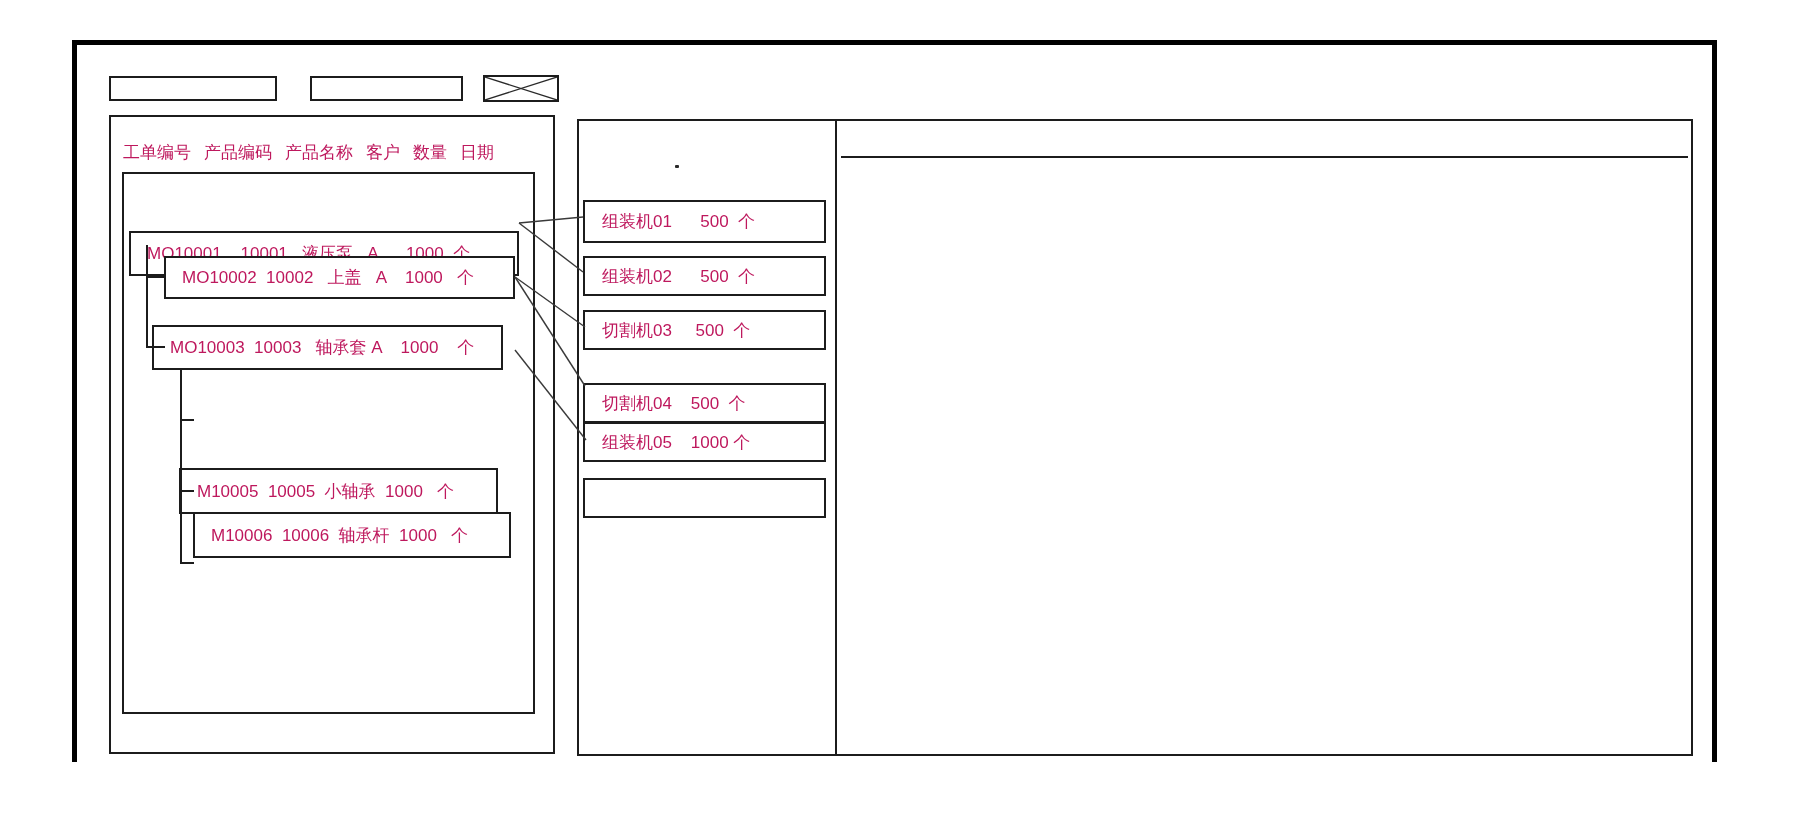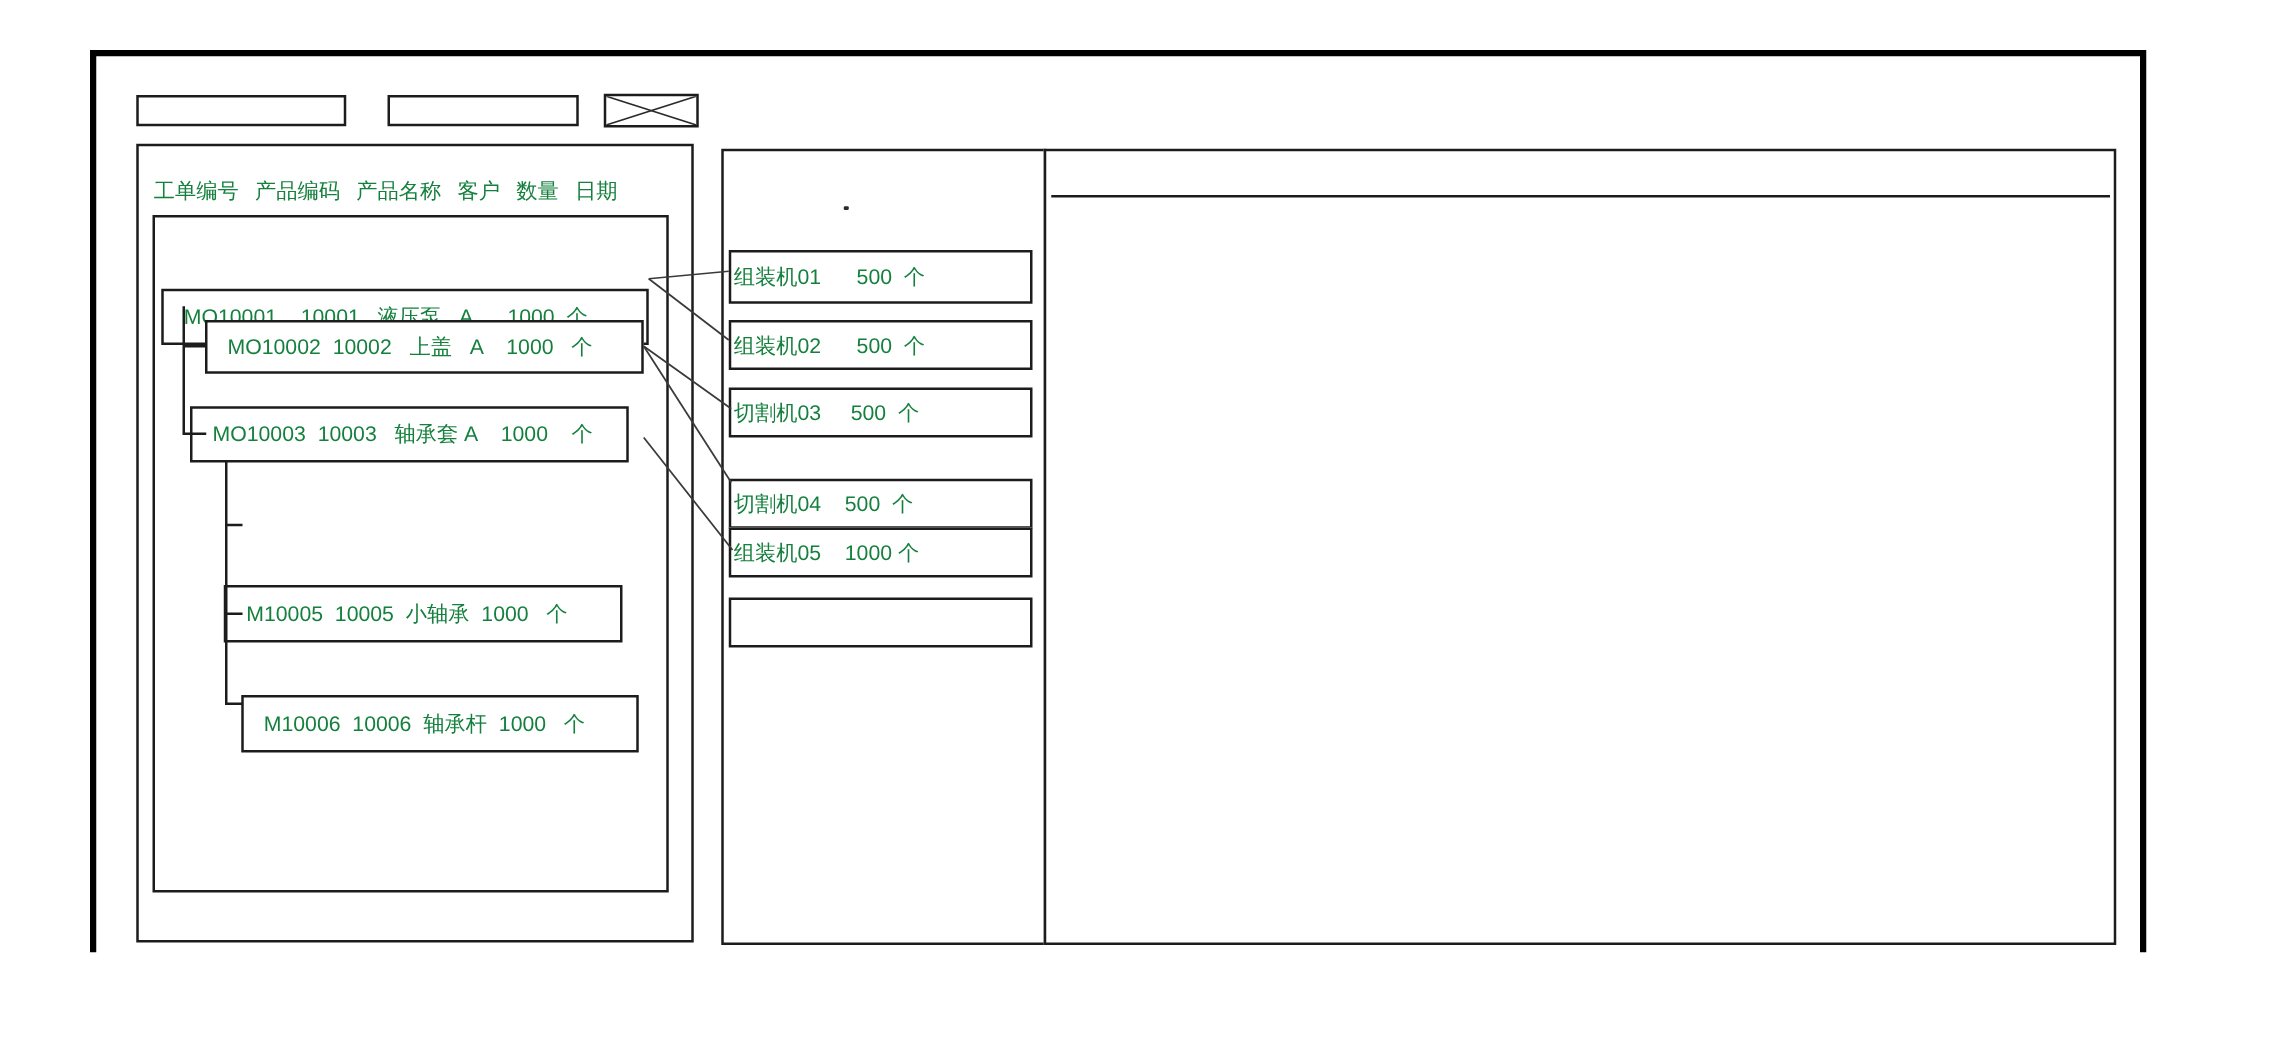--- a/index.html
+++ b/index.html
@@ -1,29 +1,29 @@
 <!DOCTYPE html>
 <html><head>
 <meta charset="utf-8">
 <style>
   html,body{margin:0;padding:0;background:#ffffff;}
   *{box-sizing:border-box;}
   .canvas{
     position:relative;width:1819px;height:762px;background:#ffffff;overflow:hidden;
-    font-family:"Liberation Sans","DejaVu Sans",sans-serif;color:#15803d;
+    font-family:"Liberation Sans","DejaVu Sans",sans-serif;color:#be185d;
   }
   .abs{position:absolute;}
   .frame{border:5px solid #000000;}
   .box{border:2px solid #1c1c1c;background:#ffffff;}
   .thinbox{border:2px solid #1c1c1c;background:#ffffff;}
   .panel{border:2px solid #1c1c1c;background:#ffffff;}
   .txt{white-space:pre;font-size:17px;line-height:1;}
   .vcent{display:flex;align-items:center;}
   .treebox{padding-left:16px;}
-  .machinebox{padding-left:2px;}
+  .machinebox{padding-left:17px;}
   .cols{display:flex;gap:13px;font-size:17px;white-space:pre;}
   .hline{border-top:2px solid #1c1c1c;height:0;}
   .dot{width:4px;height:3px;background:#2a2a2a;border-radius:1px;}
   svg.overlay{position:absolute;left:0;top:0;pointer-events:none;}
 </style>
 </head>
 <body>
 
 <div class="canvas">
 
@@ -60,21 +60,21 @@
   </div>
   <div class="abs box vcent treebox" style="left:164px;top:256px;width:351px;height:43px;">
     <span class="txt">MO10002  10002   上盖   A    1000   个</span>
   </div>
   <div class="abs box vcent treebox" style="left:152px;top:325px;width:351px;height:45px;">
     <span class="txt">MO10003  10003   轴承套 A    1000    个</span>
   </div>
   <div class="abs box vcent treebox" style="left:179px;top:468px;width:319px;height:46px;">
     <span class="txt">M10005  10005  小轴承  1000   个</span>
   </div>
-  <div class="abs box vcent treebox" style="left:193px;top:556px;width:318px;height:46px;">
+  <div class="abs box vcent treebox" style="left:193px;top:512px;width:318px;height:46px;">
     <span class="txt">M10006  10006  轴承杆  1000   个</span>
   </div>
 
   <div class="abs panel" style="left:577px;top:119px;width:260px;height:637px;"></div>
   <div class="abs dot" style="left:675px;top:165px;"></div>
 
   <div class="abs box vcent machinebox" style="left:583px;top:200px;width:243px;height:43px;">
     <span class="txt">组装机01      500  个</span>
   </div>
   <div class="abs box vcent machinebox" style="left:583px;top:256px;width:243px;height:40px;">

